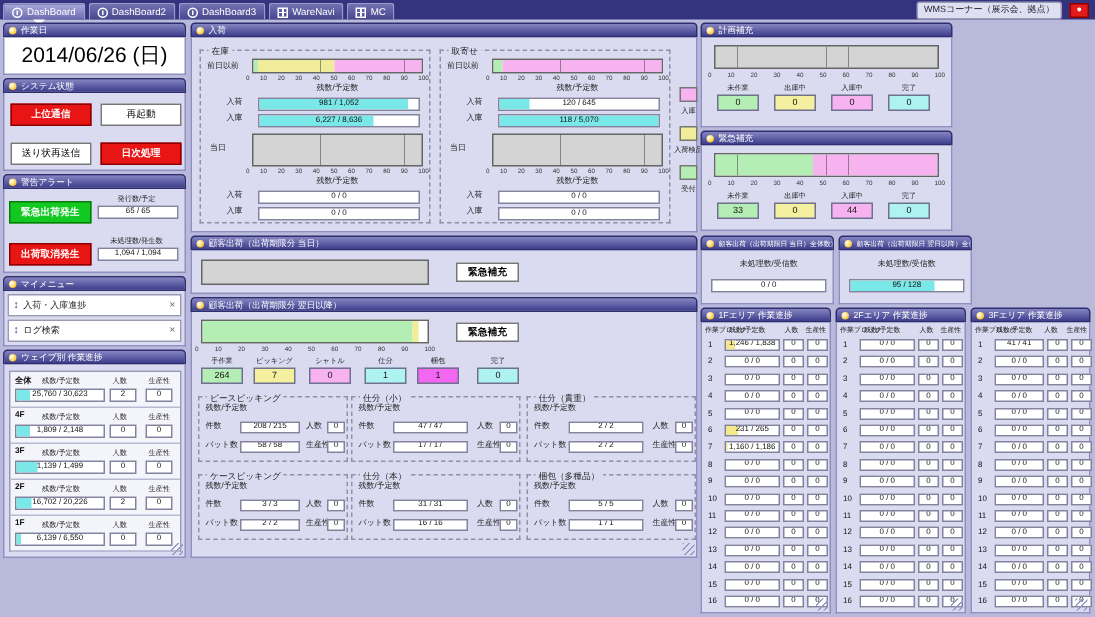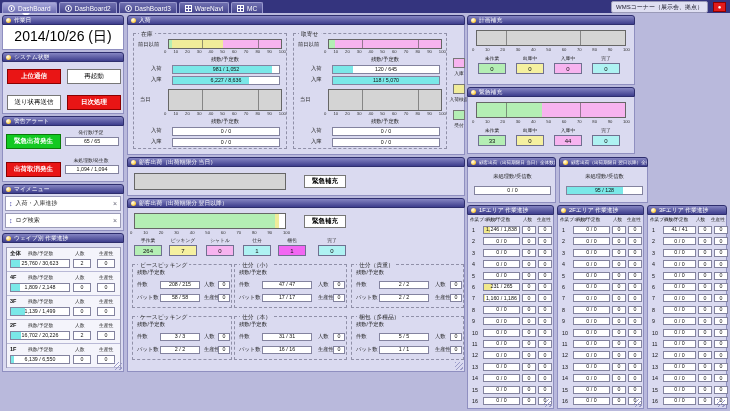--- a/index.html
+++ b/index.html
@@ -82,21 +82,21 @@
   <div id="sys-label">WMSコーナー（展示会、拠点）</div>
   <div id="close-btn">●</div>
 </div>
 <div id="tab-pointer"></div>
 
 <div class="panel-h" style="left:2px;top:15px;width:122px">
     <span class="star"></span>
     <span class="htext">作業日</span>
   </div>
 <div class="panel-b white-b" style="left:2px;top:25px;width:122px;height:25px">
-  <div id="date-text">2014/10/26 (日)</div>
+  <div id="date-text">2014/06/26 (日)</div>
 </div>
 
 <div class="panel-h" style="left:2px;top:52px;width:122px">
     <span class="star"></span>
     <span class="htext">システム状態</span>
   </div>
 <div class="panel-b" style="left:2px;top:62px;width:122px;height:52px">
     <div id="sys-btns">
       <div class="btn red">上位通信</div>
       <div class="btn white">再起動</div>

